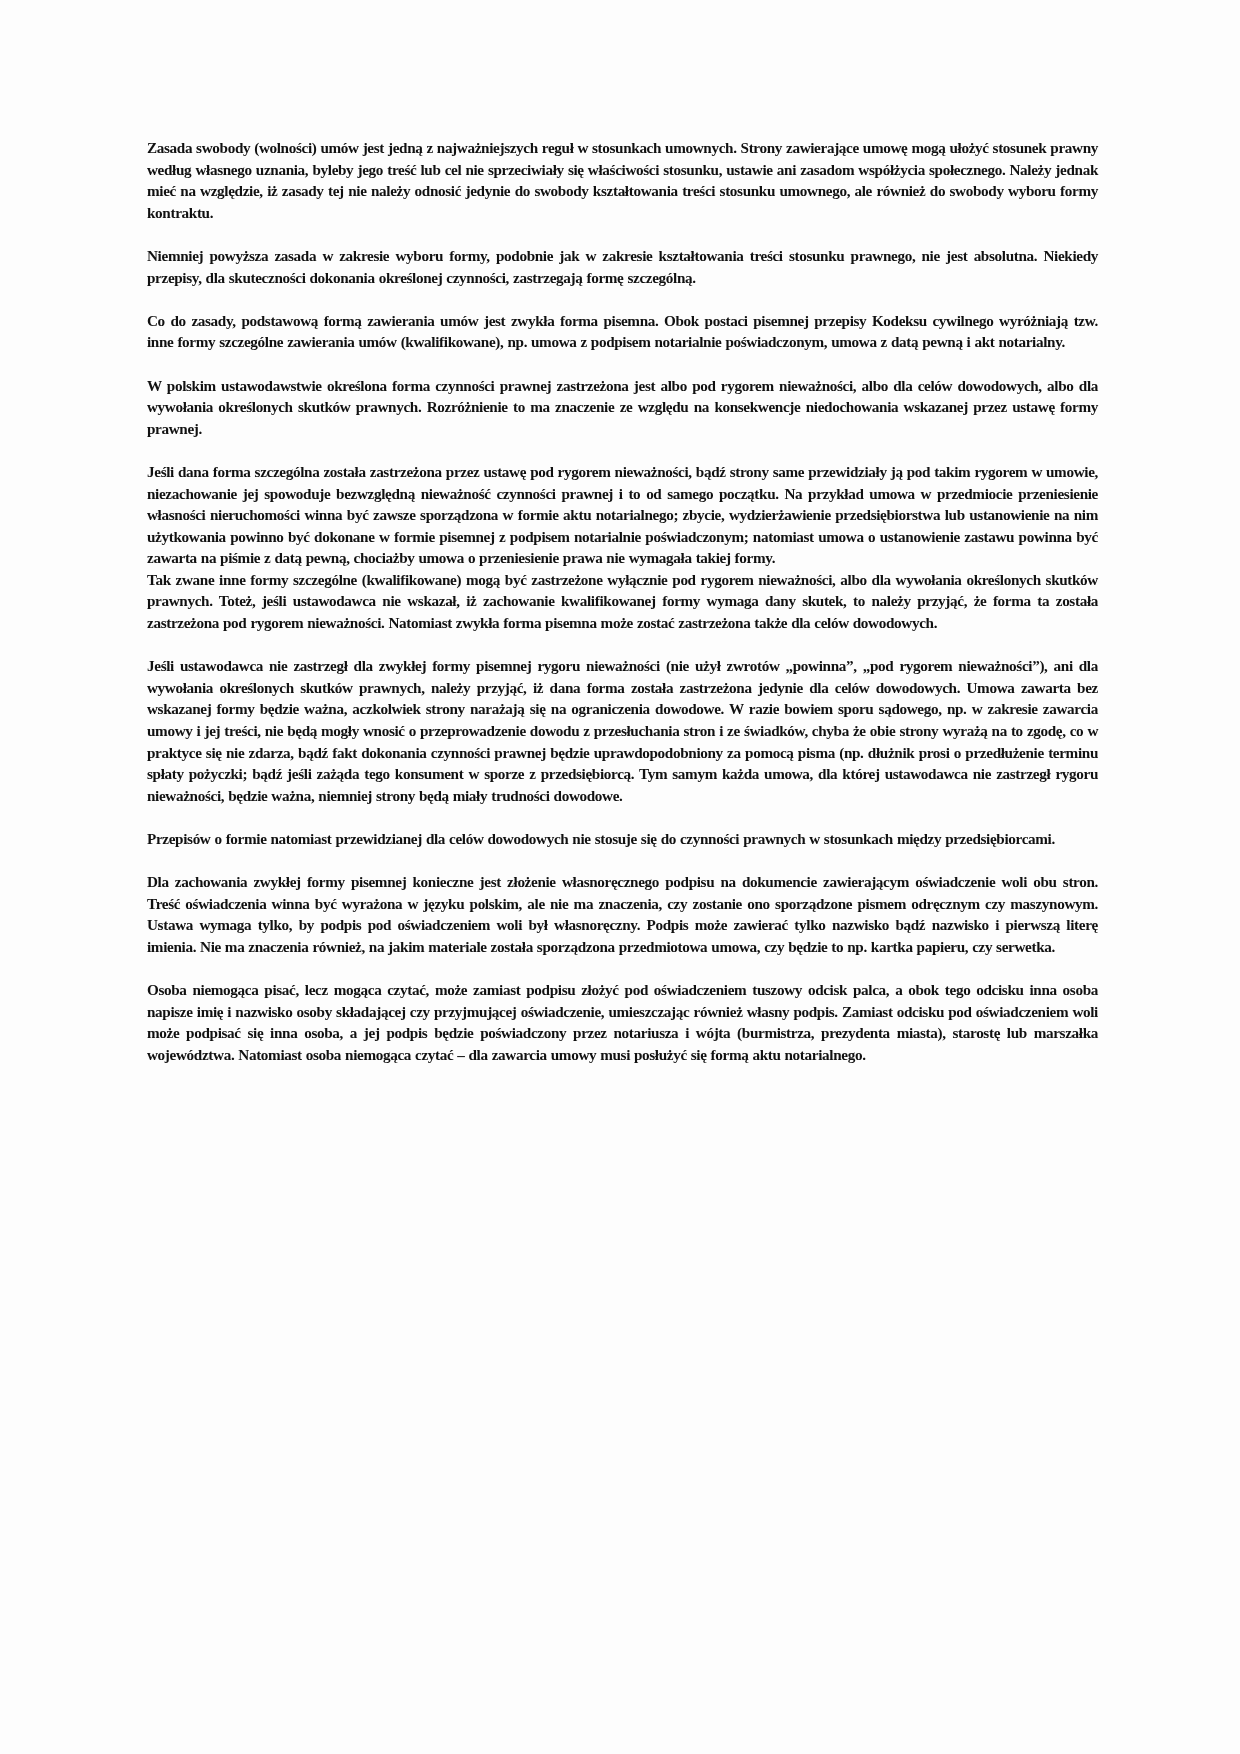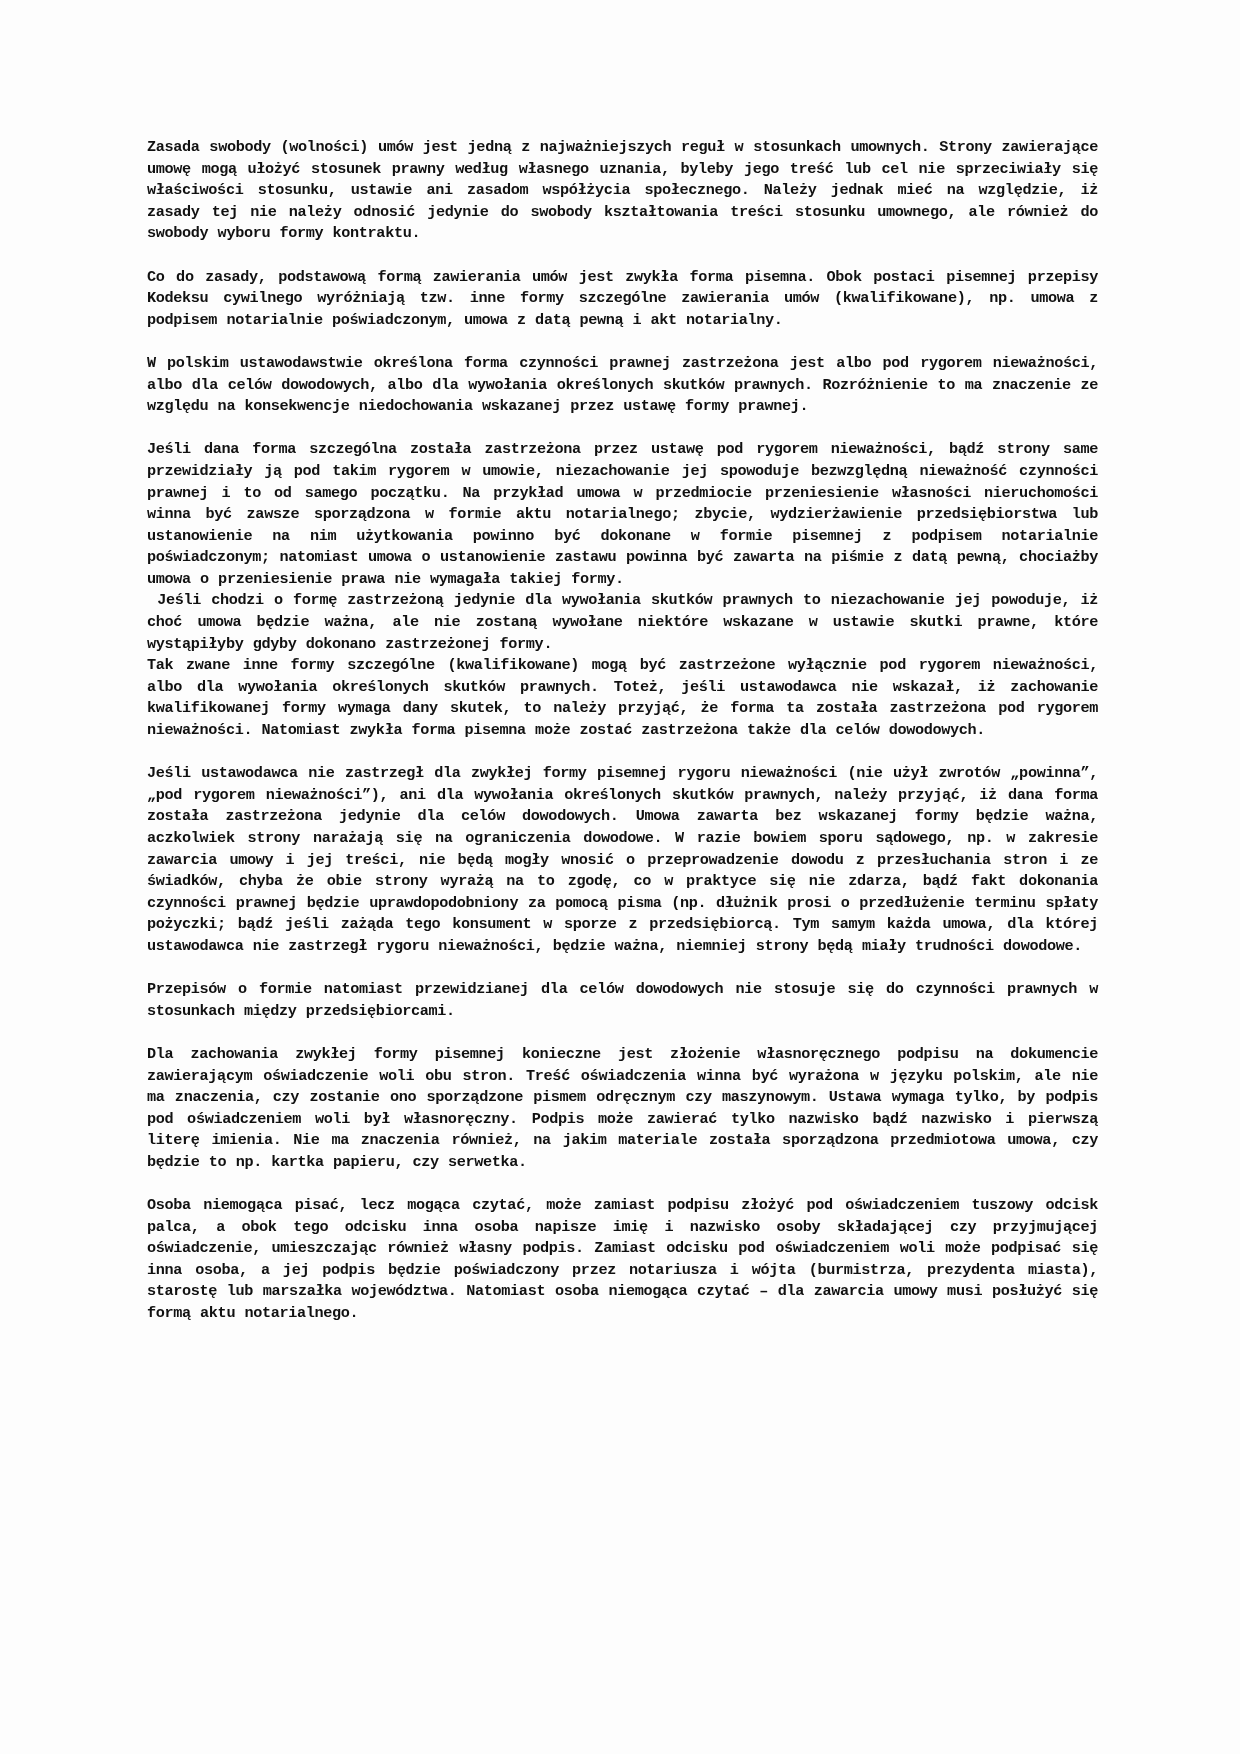--- a/index.html
+++ b/index.html
@@ -2,42 +2,42 @@
 <html><head>
 <meta charset="utf-8">
 <style>
   html, body { margin: 0; padding: 0; background: #fdfdfd; }
   body { width: 1240px; height: 1754px; overflow: hidden; position: relative; }
   .page {
     position: absolute;
     left: 147px;
     top: 137px;
     width: 951px;
-    font-family: Liberation Mono, monospace;
+    font-family: Liberation Serif, serif;
     font-size: 15.2px;
     line-height: 21.6px;
     color: #111;
     font-weight: bold;
     letter-spacing: -0.35px;
     word-spacing: 0.5px;
   }
   .page p {
     margin: 0;
     text-align: justify;
   }
   .page p.gap { margin-top: 21.6px; }
   .page p.indent-space::before { content: "\00a0"; }
 </style>
 </head>
 <body>
 
 <div class="page">
   <p>Zasada swobody (wolności) umów jest jedną z najważniejszych reguł w stosunkach umownych. Strony zawierające umowę mogą ułożyć stosunek prawny według własnego uznania, byleby jego treść lub cel nie sprzeciwiały się właściwości stosunku, ustawie ani zasadom współżycia społecznego. Należy jednak mieć na względzie, iż zasady tej nie należy odnosić jedynie do swobody kształtowania treści stosunku umownego, ale również do swobody wyboru formy kontraktu.</p>
+  <p class="gap">Niemniej powyższa zasada w zakresie wyboru formy, podobnie jak w zakresie kształtowania treści stosunku prawnego, nie jest absolutna. Niekiedy przepisy, dla skuteczności dokonania określonej czynności, zastrzegają formę szczególną.</p>
   <p class="gap">Co do zasady, podstawową formą zawierania umów jest zwykła forma pisemna. Obok postaci pisemnej przepisy Kodeksu cywilnego wyróżniają tzw. inne formy szczególne zawierania umów (kwalifikowane), np. umowa z podpisem notarialnie poświadczonym, umowa z datą pewną i akt notarialny.</p>
   <p class="gap">W polskim ustawodawstwie określona forma czynności prawnej zastrzeżona jest albo pod rygorem nieważności, albo dla celów dowodowych, albo dla wywołania określonych skutków prawnych. Rozróżnienie to ma znaczenie ze względu na konsekwencje niedochowania wskazanej przez ustawę formy prawnej.</p>
   <p class="gap">Jeśli dana forma szczególna została zastrzeżona przez ustawę pod rygorem nieważności, bądź strony same przewidziały ją pod takim rygorem w umowie, niezachowanie jej spowoduje bezwzględną nieważność czynności prawnej i to od samego początku. Na przykład umowa w przedmiocie przeniesienie własności nieruchomości winna być zawsze sporządzona w formie aktu notarialnego; zbycie, wydzierżawienie przedsiębiorstwa lub ustanowienie na nim użytkowania powinno być dokonane w formie pisemnej z podpisem notarialnie poświadczonym; natomiast umowa o ustanowienie zastawu powinna być zawarta na piśmie z datą pewną, chociażby umowa o przeniesienie prawa nie wymagała takiej formy.</p>
-  <p class="indent-space">Jeśli chodzi o formę zastrzeżoną jedynie dla wywołania skutków prawnych to niezachowanie jej powoduje, iż choć umowa będzie ważna, ale nie zostaną wywołane niektóre wskazane w ustawie skutki prawne, które wystąpiłyby gdyby dokonano zastrzeżonej formy.</p>
   <p>Tak zwane inne formy szczególne (kwalifikowane) mogą być zastrzeżone wyłącznie pod rygorem nieważności, albo dla wywołania określonych skutków prawnych. Toteż, jeśli ustawodawca nie wskazał, iż zachowanie kwalifikowanej formy wymaga dany skutek, to należy przyjąć, że forma ta została zastrzeżona pod rygorem nieważności. Natomiast zwykła forma pisemna może zostać zastrzeżona także dla celów dowodowych.</p>
   <p class="gap">Jeśli ustawodawca nie zastrzegł dla zwykłej formy pisemnej rygoru nieważności (nie użył zwrotów „powinna”, „pod rygorem nieważności”), ani dla wywołania określonych skutków prawnych, należy przyjąć, iż dana forma została zastrzeżona jedynie dla celów dowodowych. Umowa zawarta bez wskazanej formy będzie ważna, aczkolwiek strony narażają się na ograniczenia dowodowe. W razie bowiem sporu sądowego, np. w zakresie zawarcia umowy i jej treści, nie będą mogły wnosić o przeprowadzenie dowodu z przesłuchania stron i ze świadków, chyba że obie strony wyrażą na to zgodę, co w praktyce się nie zdarza, bądź fakt dokonania czynności prawnej będzie uprawdopodobniony za pomocą pisma (np. dłużnik prosi o przedłużenie terminu spłaty pożyczki; bądź jeśli zażąda tego konsument w sporze z przedsiębiorcą. Tym samym każda umowa, dla której ustawodawca nie zastrzegł rygoru nieważności, będzie ważna, niemniej strony będą miały trudności dowodowe.</p>
   <p class="gap">Przepisów o formie natomiast przewidzianej dla celów dowodowych nie stosuje się do czynności prawnych w stosunkach między przedsiębiorcami.</p>
   <p class="gap">Dla zachowania zwykłej formy pisemnej konieczne jest złożenie własnoręcznego podpisu na dokumencie zawierającym oświadczenie woli obu stron. Treść oświadczenia winna być wyrażona w języku polskim, ale nie ma znaczenia, czy zostanie ono sporządzone pismem odręcznym czy maszynowym. Ustawa wymaga tylko, by podpis pod oświadczeniem woli był własnoręczny. Podpis może zawierać tylko nazwisko bądź nazwisko i pierwszą literę imienia. Nie ma znaczenia również, na jakim materiale została sporządzona przedmiotowa umowa, czy będzie to np. kartka papieru, czy serwetka.</p>
   <p class="gap">Osoba niemogąca pisać, lecz mogąca czytać, może zamiast podpisu złożyć pod oświadczeniem tuszowy odcisk palca, a obok tego odcisku inna osoba napisze imię i nazwisko osoby składającej czy przyjmującej oświadczenie, umieszczając również własny podpis. Zamiast odcisku pod oświadczeniem woli może podpisać się inna osoba, a jej podpis będzie poświadczony przez notariusza i wójta (burmistrza, prezydenta miasta), starostę lub marszałka województwa. Natomiast osoba niemogąca czytać – dla zawarcia umowy musi posłużyć się formą aktu notarialnego.</p>
 </div>
 
 </body></html>

